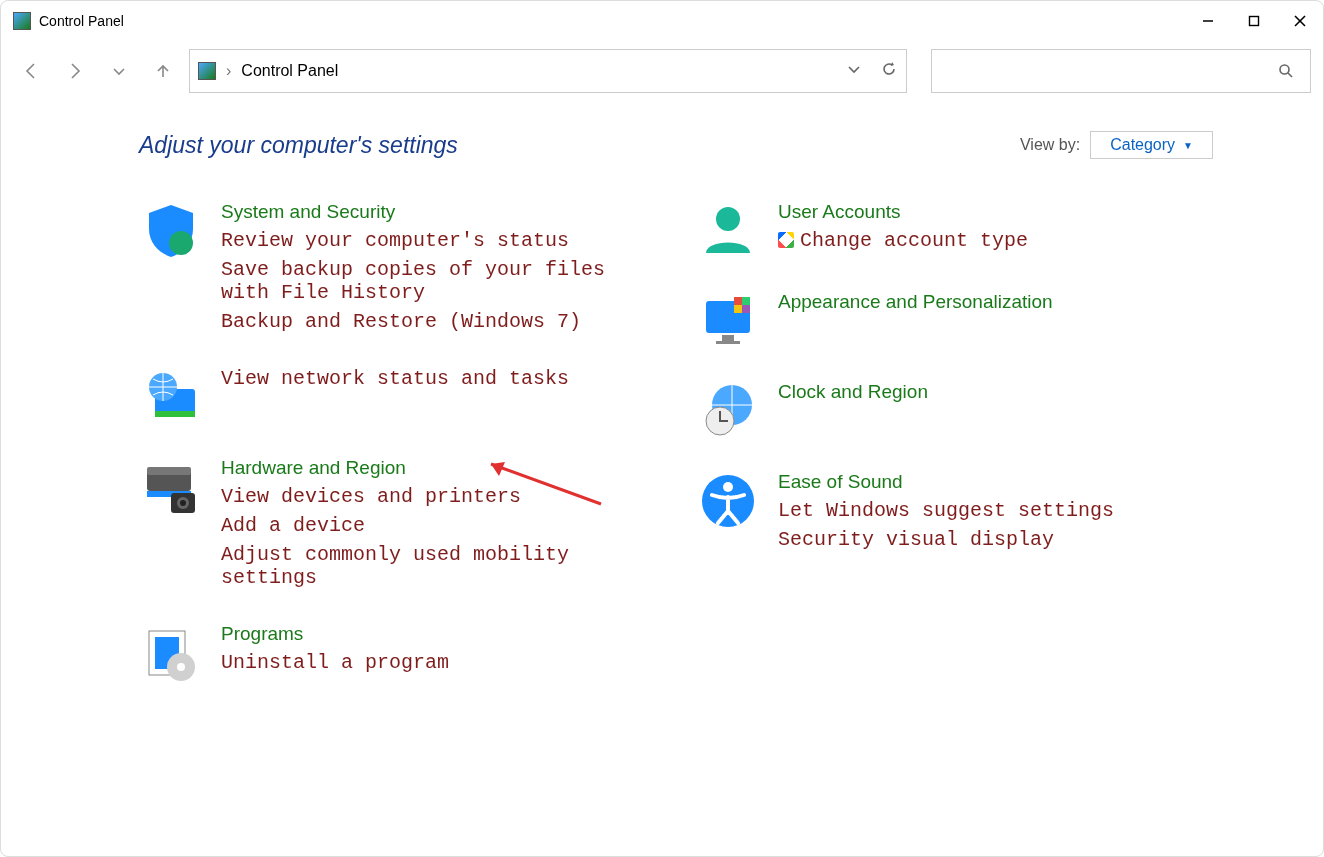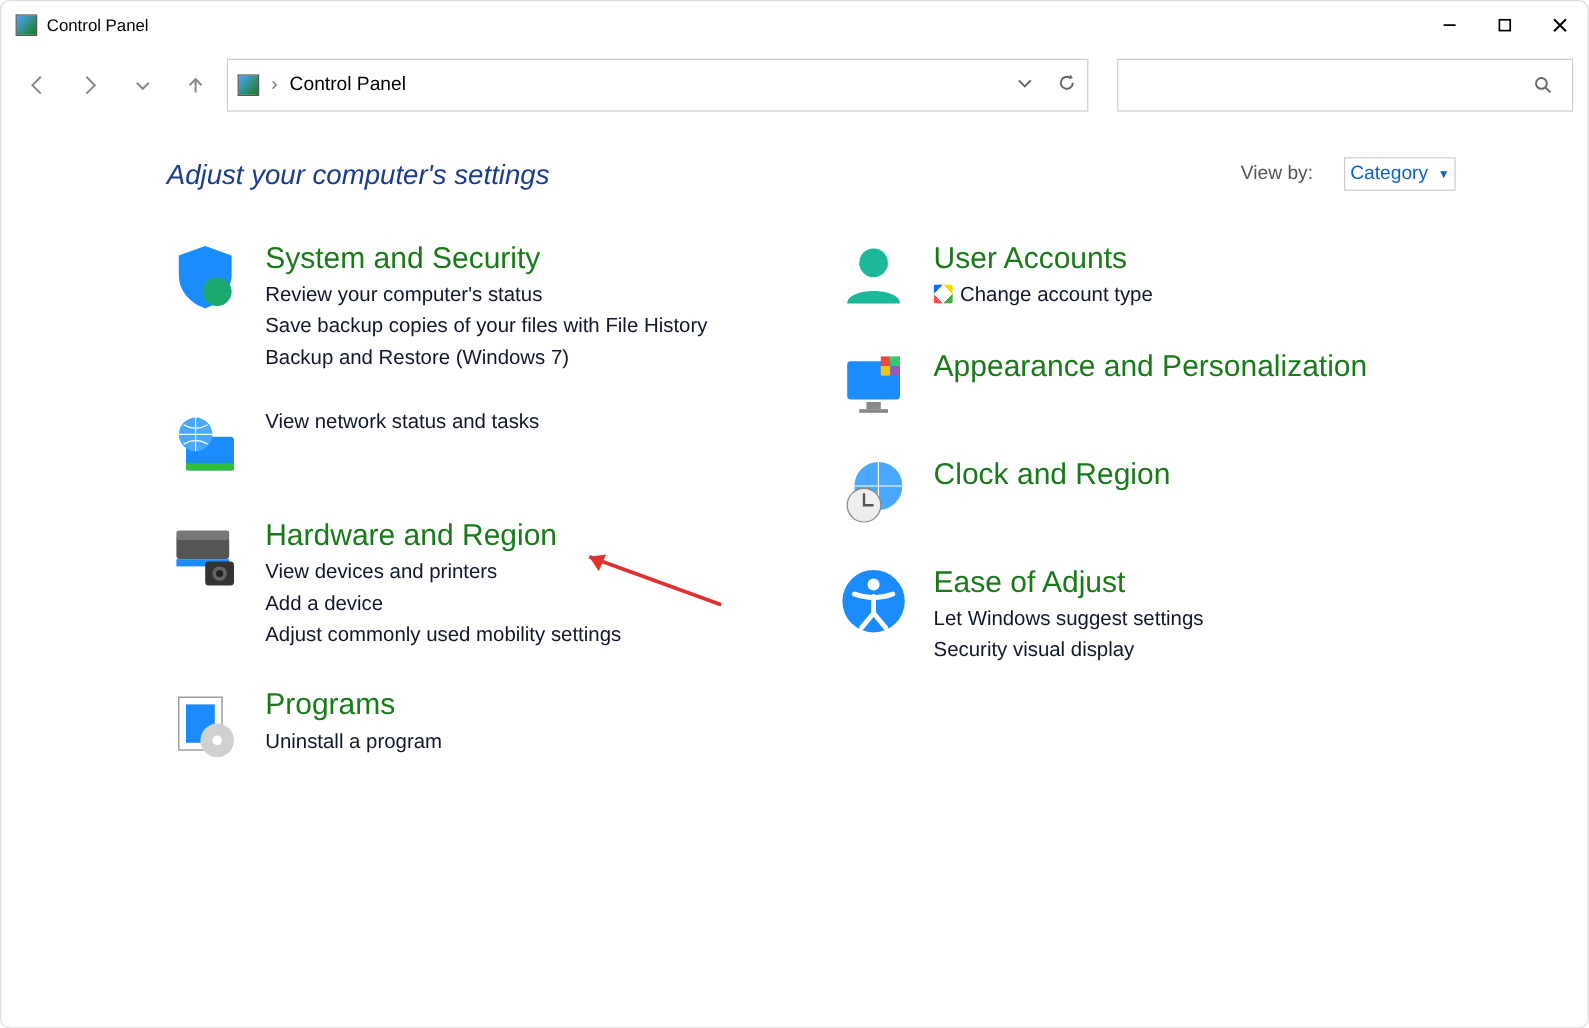--- a/index.html
+++ b/index.html
@@ -97,27 +97,27 @@
   }
   .pageheading {
     font-size: 23px;
     color: #1a3c8c;
     font-style: italic;
   }
   .viewby {
     margin-left:auto;
     display:flex;
     align-items:center;
-    gap:26px;
+    gap:10px;
     font-size:16px;
   }
   .viewby-label { color:#555; }
   .viewby-select {
     border: 1px solid #ccc;
-    padding: 4px 4px;
+    padding: 4px 19px;
     color: #0b63c4;
     display:flex;
     align-items:center;
     gap:8px;
     font-size:16px;
   }
   .columns {
     display:flex;
     gap: 40px;
   }
@@ -130,32 +130,33 @@
   .caticon {
     width: 64px;
     height: 64px;
     flex-shrink:0;
     display:flex;
     align-items:center;
     justify-content:center;
   }
   .catbody { padding-top:2px; }
   .cattitle {
-    font-size: 25px;
+    font-size: 19px;
     color: #1a7a1a;
     font-weight: 400;
     margin-bottom: 6px;
     cursor:pointer;
   }
   .catlink {
-    font-size: 17px;
-    color: #0f172a;
+    font-size: 20px;
+    color: #7f1d1d;
     display:block;
     margin-bottom: 6px;
     cursor:pointer;
+    font-family:Liberation Mono, monospace;
   }
   .catlink.withshield::before {
     content: "";
     display:inline-block;
     width:16px; height:16px;
     margin-right:6px;
     vertical-align:-2px;
     background:
       linear-gradient(135deg, #0a6cff 0 50%, transparent 50%) 0 0 /8px 8px no-repeat,
       linear-gradient(225deg, #ffd400 0 50%, transparent 50%) 8px 0 /8px 8px no-repeat,
@@ -379,21 +380,21 @@
 
       <div class="category">
         <div class="caticon">
           <svg width="60" height="60" viewBox="0 0 60 60">
               <circle cx="30" cy="30" r="26" fill="#1a8cff"></circle>
               <circle cx="30" cy="16" r="5" fill="#fff"></circle>
               <path d="M14 24 Q30 30 46 24 M30 26 V40 M30 40 L20 52 M30 40 L40 52" stroke="#fff" stroke-width="4" fill="none" stroke-linecap="round"></path>
             </svg>
         </div>
         <div class="catbody">
-          <div class="cattitle">Ease of Adjust</div>
+          <div class="cattitle">Ease of Sound</div>
           <span class="catlink">Let Windows suggest settings</span>
           <span class="catlink">Security visual display</span>
         </div>
       </div>
     </div>
   </div>
 </div>
 
 <svg class="arrow" width="140" height="60" viewBox="0 0 140 60">
   <line x1="130" y1="50" x2="20" y2="10" stroke="#e03030" stroke-width="3"></line>

